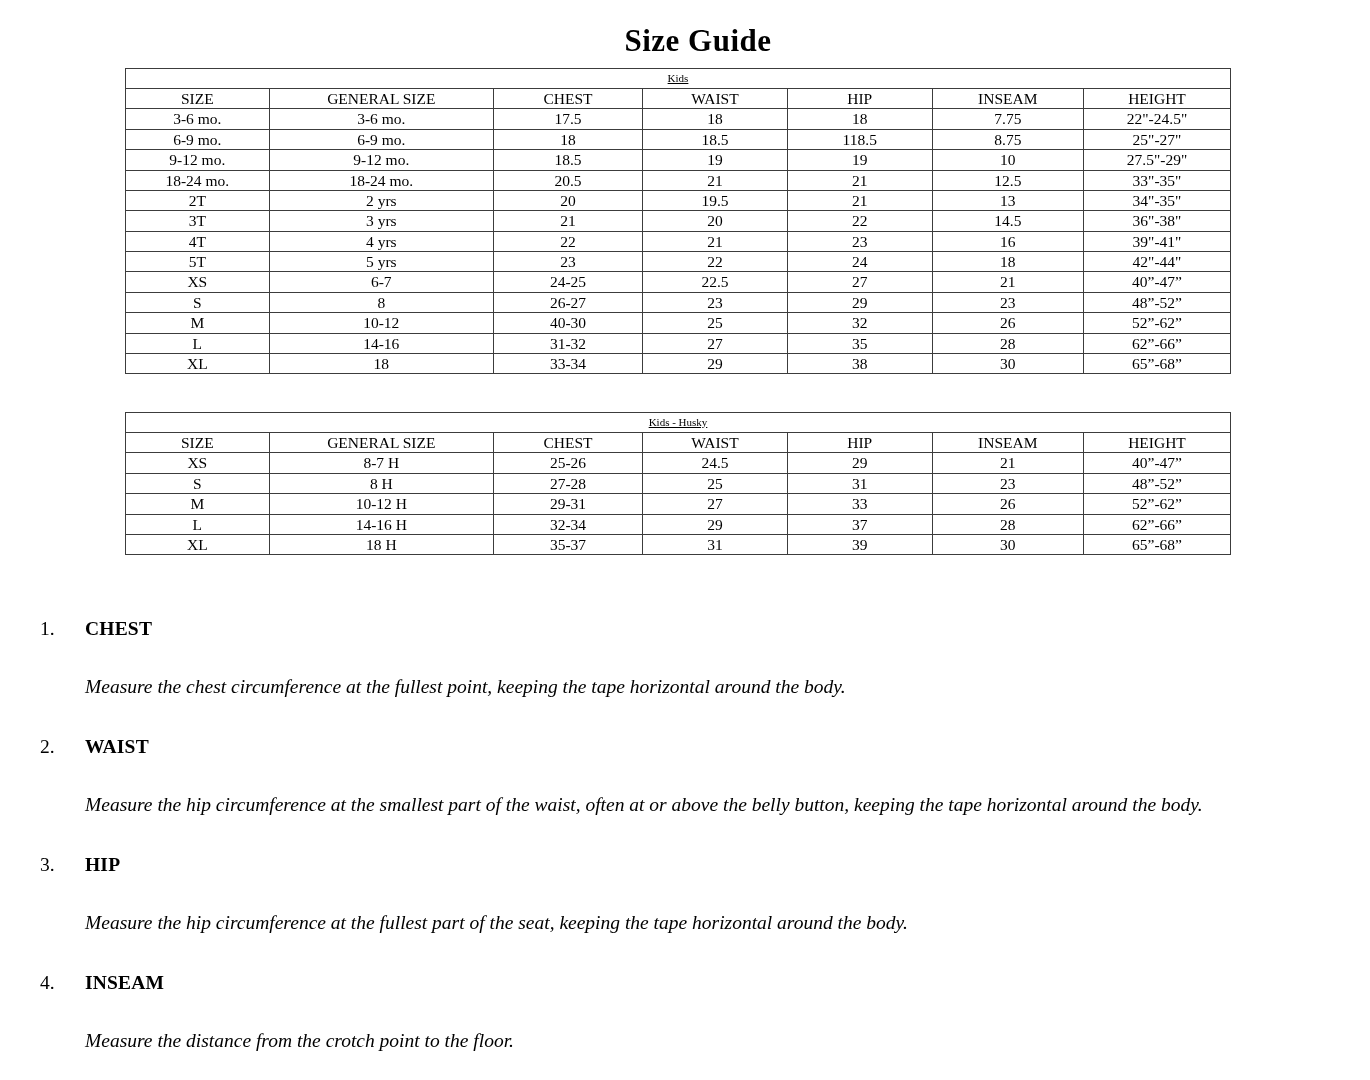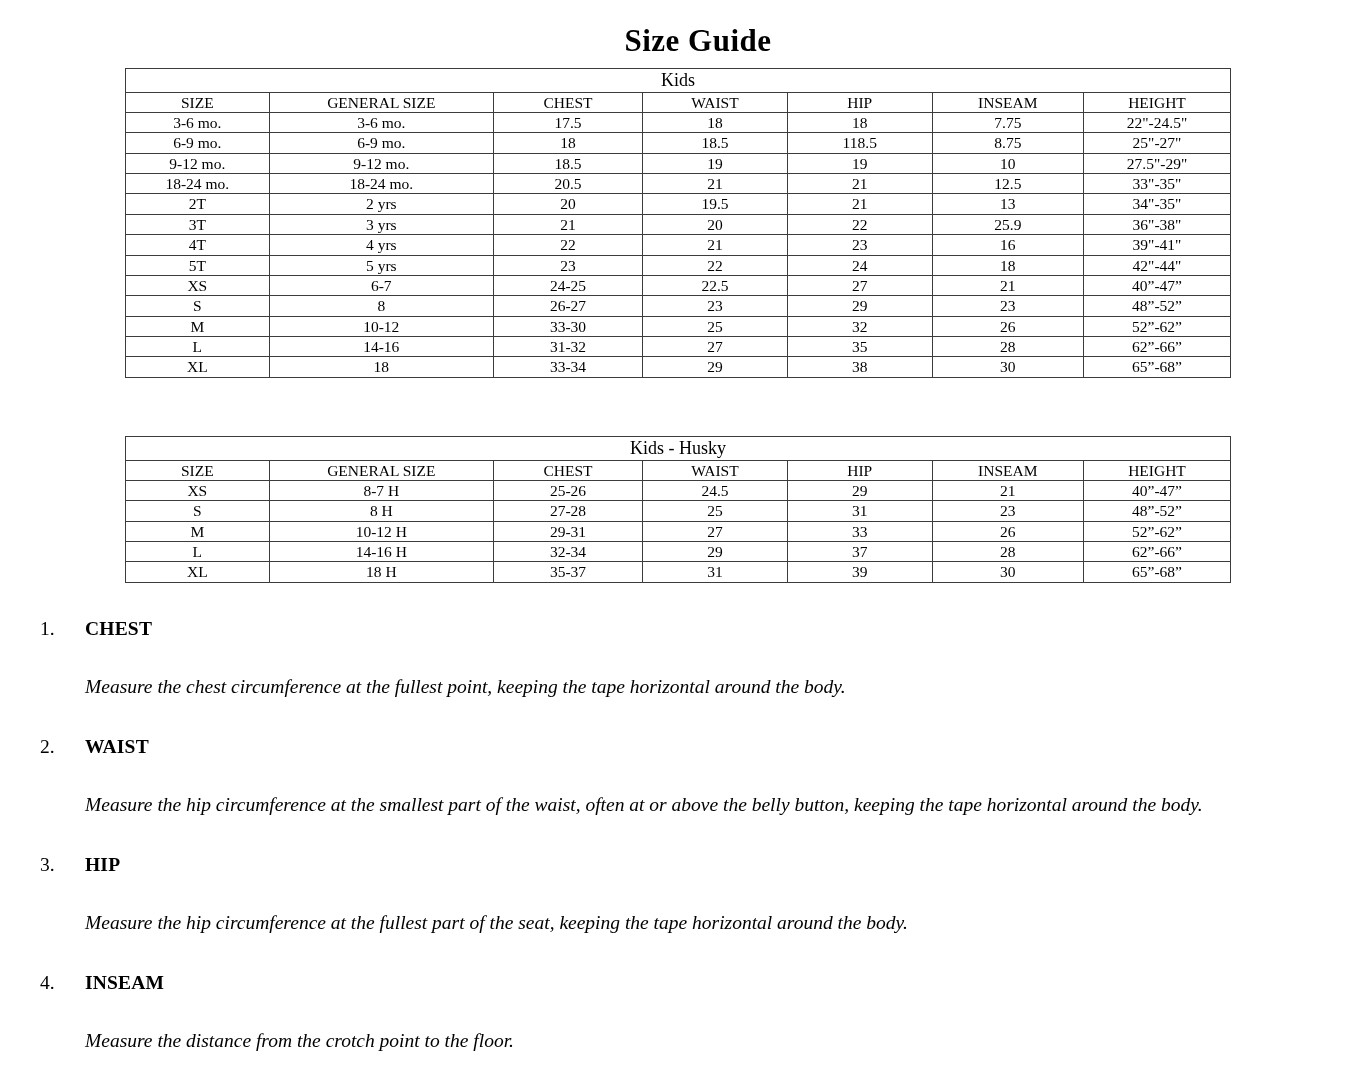--- a/index.html
+++ b/index.html
@@ -30,34 +30,34 @@
   }
   table.size-table {
     position: absolute;
     left: 125px;
     width: 1106px;
     border-collapse: collapse;
     table-layout: fixed;
     font-size: 15.5px;
   }
   table.size-table.kids   { top: 68px; }
-  table.size-table.husky  { top: 436px; }
+  table.size-table.husky  { top: 412px; }
   table.size-table th,
   table.size-table td {
     border: 1px solid #3c3c3c;
     text-align: center;
     vertical-align: middle;
     font-weight: normal;
     height: 20px;
     padding: 0 2px;
     line-height: 1.25;
     white-space: nowrap;
     overflow: hidden;
   }
-  .group-label-cell { font-size: 18px; }
+  .group-label-cell { font-size: 11px; text-decoration: underline; }
   .instructions {
     position: absolute;
     left: 40px;
     top: 618px;
     width: 1322px;
     font-size: 19.5px;
   }
   .inst-head {
     display: flex;
     margin-top: 37px;
@@ -152,21 +152,21 @@
           <td>21</td>
           <td>13</td>
           <td>34"-35"</td>
         </tr>
         <tr>
           <td>3T</td>
           <td>3 yrs</td>
           <td>21</td>
           <td>20</td>
           <td>22</td>
-          <td>25.9</td>
+          <td>14.5</td>
           <td>36"-38"</td>
         </tr>
         <tr>
           <td>4T</td>
           <td>4 yrs</td>
           <td>22</td>
           <td>21</td>
           <td>23</td>
           <td>16</td>
           <td>39"-41"</td>
@@ -194,21 +194,21 @@
           <td>8</td>
           <td>26-27</td>
           <td>23</td>
           <td>29</td>
           <td>23</td>
           <td>48”-52”</td>
         </tr>
         <tr>
           <td>M</td>
           <td>10-12</td>
-          <td>33-30</td>
+          <td>40-30</td>
           <td>25</td>
           <td>32</td>
           <td>26</td>
           <td>52”-62”</td>
         </tr>
         <tr>
           <td>L</td>
           <td>14-16</td>
           <td>31-32</td>
           <td>27</td>

